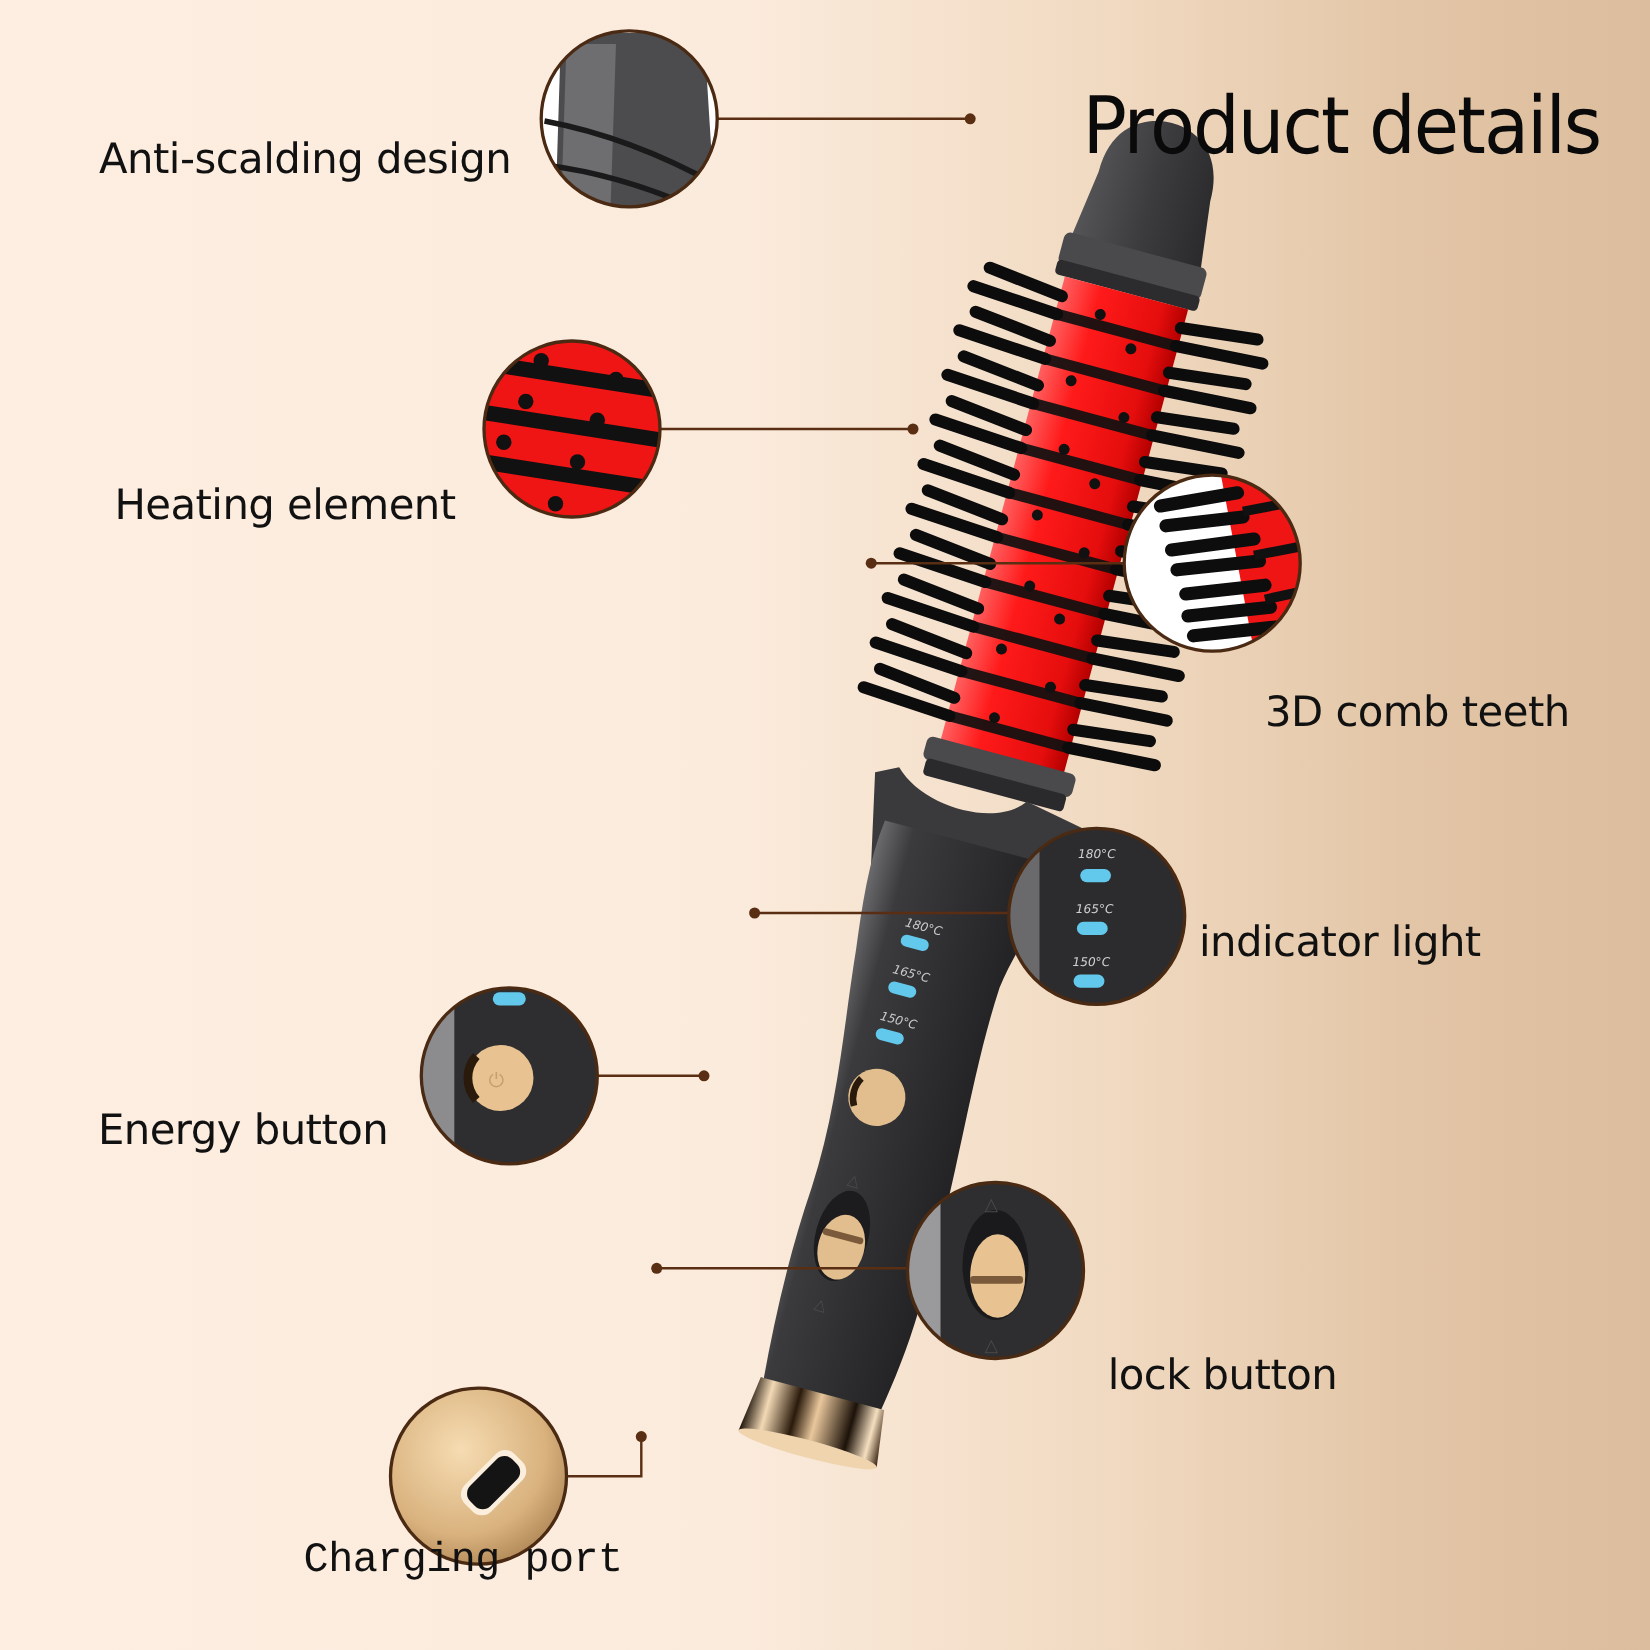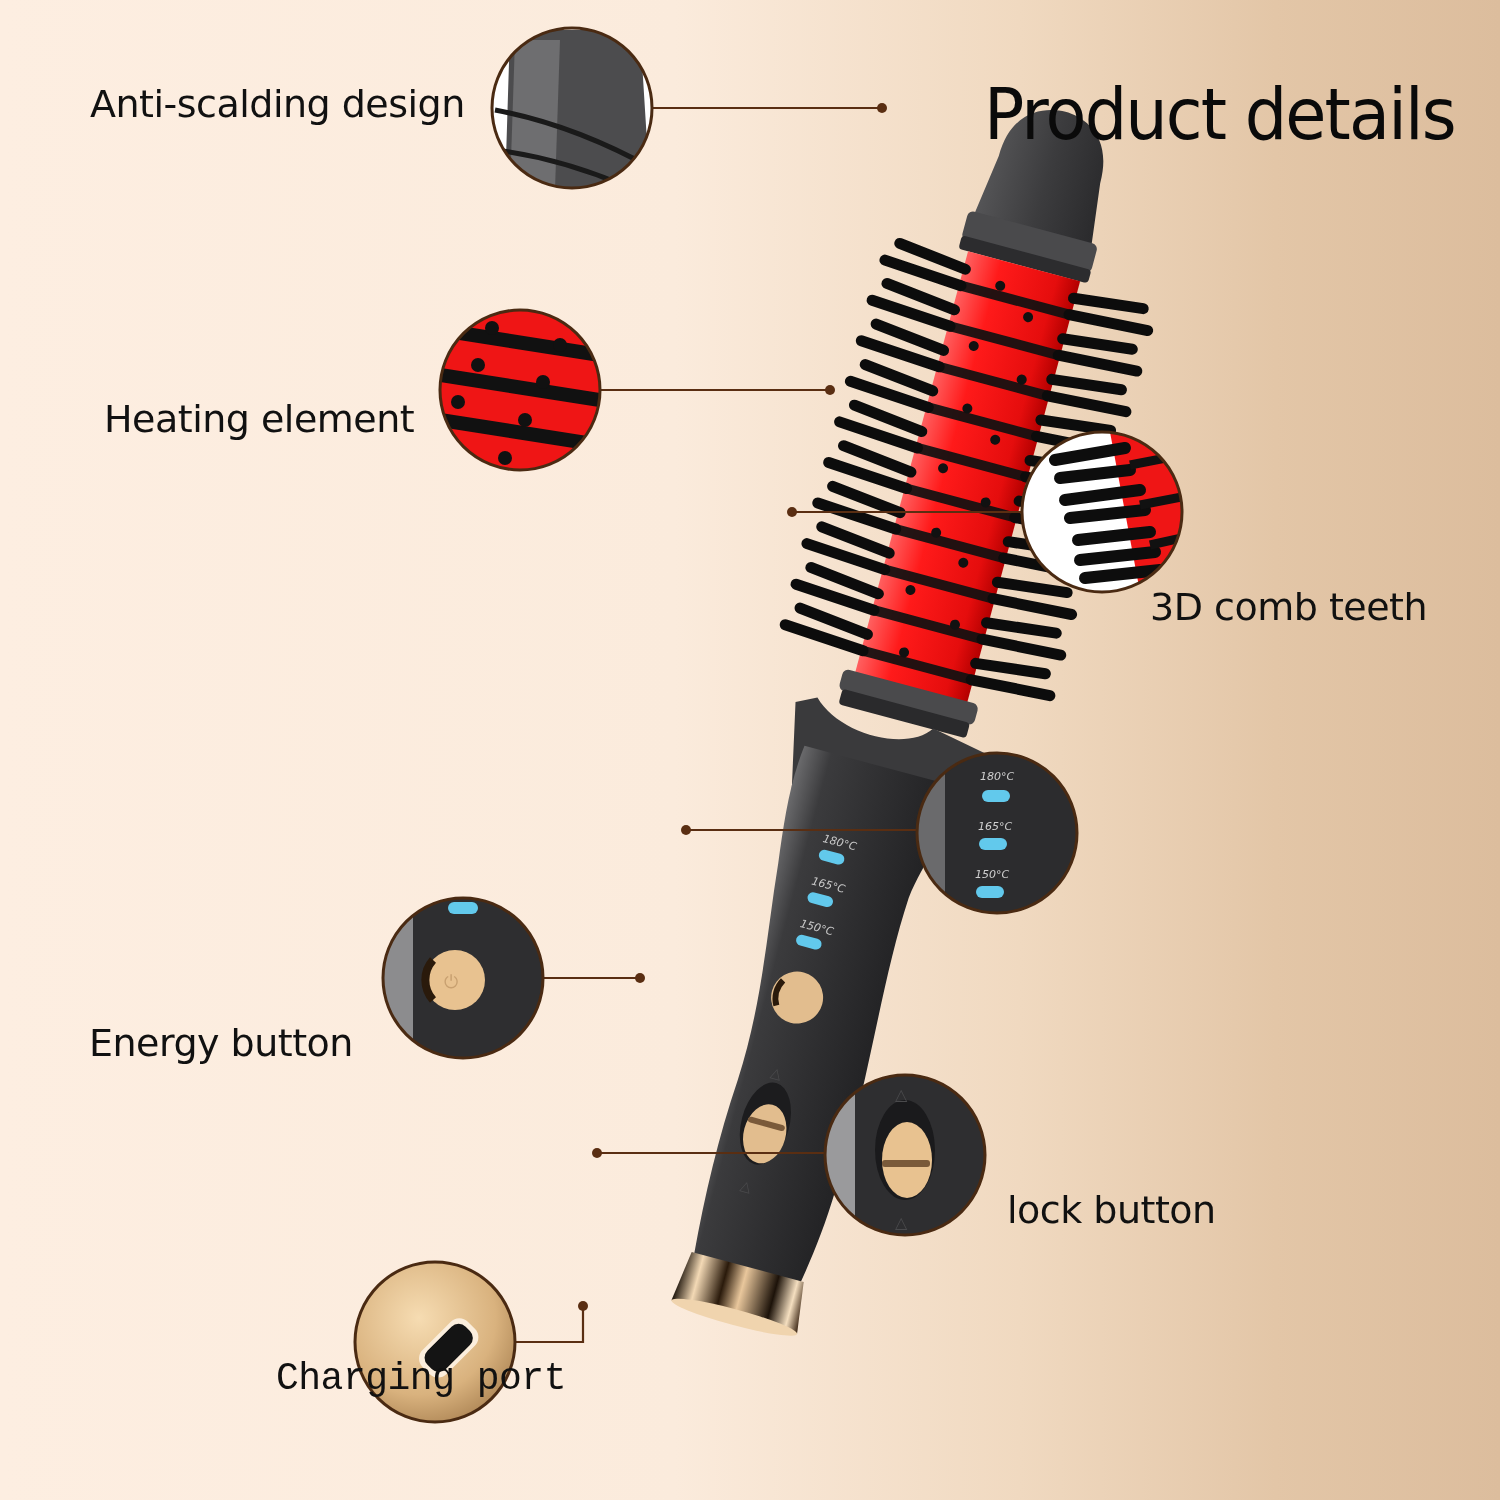--- a/index.html
+++ b/index.html
@@ -2,21 +2,21 @@
 <html><head>
 <meta charset="utf-8">
 <style>
   html, body { margin:0; padding:0; }
   body { width:1500px; height:1500px; overflow:hidden; position:relative;
          font-family:"DejaVu Sans", "Liberation Sans", sans-serif; }
   .bg { position:absolute; inset:0;
         background: linear-gradient(90deg, #fdeee1 0%, #fbebdc 45%, #f0d9c0 68%, #e3c6a7 85%, #dcbd9d 100%); }
   .art { position:absolute; left:0; top:0; width:1500px; height:1500px; }
   .label { position:absolute; color:#111; font-size:38px; line-height:1.0; white-space:nowrap;
-           letter-spacing:-0.5px; font-family:"DejaVu Sans", sans-serif; }
+           letter-spacing:-0.5px; font-family:"DejaVu Sans", sans-serif;margin-top:40px; }
   .title { position:absolute; left:984px; top:72px; font-size:72px; color:#0a0a0a; white-space:nowrap;
            letter-spacing:-2px; font-family:"DejaVu Sans", sans-serif; transform:scaleX(0.93); transform-origin:left top; }
   .two-line span { display:block; }
 </style>
 </head>
 <body>
 
 <div class="bg"></div>
 
 <svg class="art" viewBox="0 0 1500 1500">
@@ -315,18 +315,19 @@
     <circle cx="435" cy="1342" r="80" fill="none" stroke="#4a2a12" stroke-width="3"></circle>
   </g>
 </svg>
 
 <div class="title">Product details</div>
 
 <div class="label" style="left:90px; top:85px;">Anti-scalding design</div>
 <div class="label" style="left:104px; top:400px;">Heating element</div>
 <div class="label" style="left:1150px; top:588px;">3D comb teeth</div>
 <div class="label two-line" style="left:1090px; top:836px; line-height:68px; margin-top:-14px;">
+  <span>indicator light</span>
 </div>
-<div class="label" style="left:89px; top:1024px;">Energy button</div>
+<div class="label" style="left:89px; top:968px;">Energy button</div>
 <div class="label two-line" style="left:1007px; top:1174px; line-height:72px;">
   <span>lock button</span>
 </div>
 <div class="label" style="left:276px; top:1360px;font-family:Liberation Mono, monospace;">Charging port</div>
 
 </body></html>

